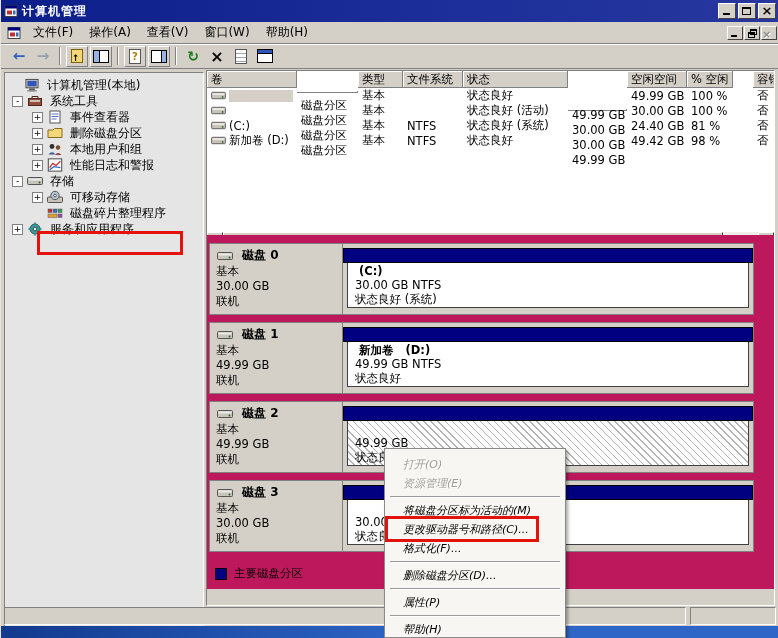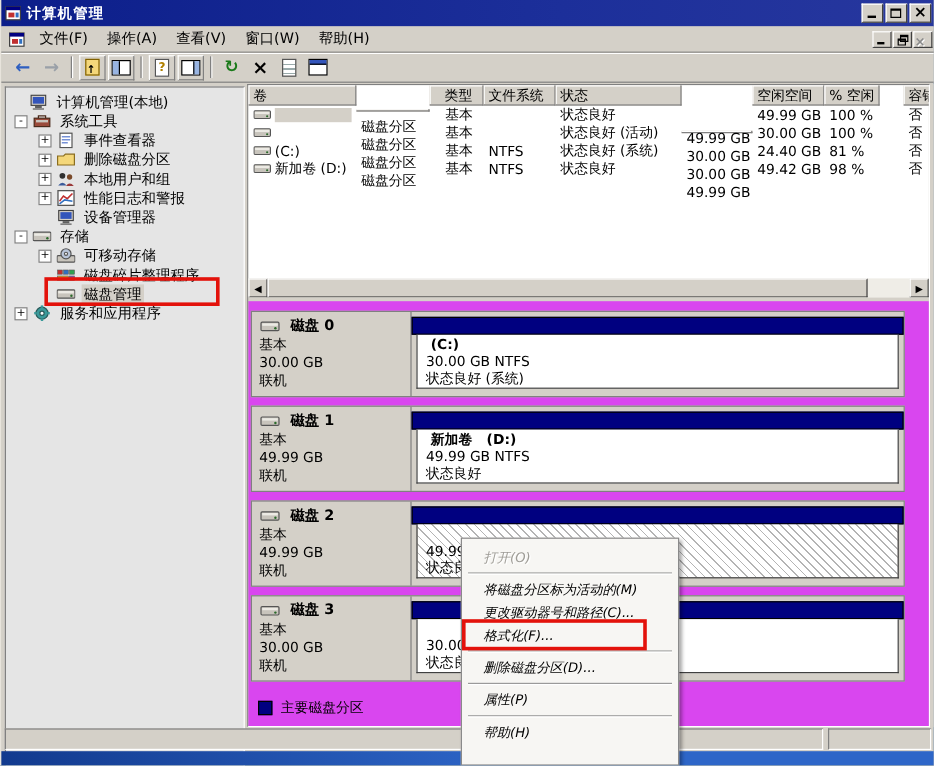--- a/index.html
+++ b/index.html
@@ -69,34 +69,34 @@
     border:1px solid;border-color:#808080 #fff #fff #808080;box-sizing:border-box;background:#d4d0c8;}
 
   
   .vol-list{position:absolute;left:0;top:0;width:567px;height:177px;background:#fff;overflow:hidden;}
   .vl-header{display:flex;height:17px;}
   .vh{background:#d4d0c8;border-right:1px solid #808080;border-bottom:1px solid #808080;
     box-shadow:inset 1px 1px 0 #fff;box-sizing:border-box;padding:1px 0 0 4px;font-size:11.5px;
     overflow:hidden;white-space:nowrap;flex:none;}
   .vol-row{display:flex;height:15px;align-items:center;font-size:11.5px;white-space:nowrap;}
   .vc{flex:none;overflow:hidden;box-sizing:border-box;padding-left:4px;}
-  .w0{width:90px;display:flex;align-items:center;} .w1{width:61px;margin-top:20px;} .w2{width:45px;text-align:center;} .w3{width:60px;}
+  .w0{width:90px;display:flex;align-items:center;} .w1{width:61px;margin-top:20px;} .w2{width:45px;} .w3{width:60px;}
   .w4{width:105px;} .w5{width:59px;margin-top:38px;} .w6{width:60px;} .w7{width:46px;} .w8{width:36px;margin-left:20px;} .w9{width:15px;}
   .vol-drive{width:15px;height:11px;flex:none;margin-right:3px;}
   .sel-box{width:64px;height:12px;background:#d4d0c8;}
   .hscroll{position:absolute;left:0;bottom:0;width:567px;height:16px;background:#efede7;display:flex;}
   .sb-btn{width:16px;height:16px;background:#d4d0c8;border:1px solid;border-color:#fff #404040 #404040 #fff;
     box-sizing:border-box;font-size:8px;display:flex;align-items:center;justify-content:center;flex:none;}
   .sb-thumb{width:500px;height:16px;background:#d4d0c8;border:1px solid;border-color:#fff #404040 #404040 #fff;box-sizing:border-box;}
   .sb-track-gap{flex:1;}
 
   .splitter{position:absolute;left:0;top:177px;width:567px;height:3px;background:#d4d0c8;}
 
   
-  .disk-view{position:absolute;left:0;top:180px;width:567px;height:354px;background:#d946ef;
+  .disk-view{position:absolute;left:0;top:164px;width:567px;height:354px;background:#be185d;
     padding:8px 20px 0 2px;box-sizing:border-box;overflow:hidden;}
   .disk-group{height:72px;border:1px solid #808080;background:#d4d0c8;display:flex;margin-bottom:7px;box-sizing:border-box;}
   .dg-label{width:133px;flex:none;border-right:1px solid #808080;padding:4px 0 0 6px;box-sizing:border-box;font-size:11.5px;line-height:15px;}
   .dg-title{display:flex;align-items:center;font-weight:bold;font-size:12px;margin-bottom:1px;white-space:pre;}
   .dg-title .ti{width:18px;height:12px;margin-right:8px;}
   .dg-part{flex:1;position:relative;padding:4px 0 0 0;box-sizing:border-box;}
   .band{height:15px;background:#000080;border:1px solid #000;box-sizing:border-box;}
   .pbody{margin:0 4px;height:45px;background:#fff;border:1px solid #404040;border-top:none;
     box-sizing:border-box;padding:1px 7px;font-size:11.5px;line-height:14px;overflow:hidden;}
   .pbody .pname{font-weight:bold;white-space:pre;padding-left:4px;min-height:14px;}
@@ -288,54 +288,40 @@
           </svg>
         <span class="tlabel">本地用户和组</span>
       </div>
       <div class="trow d2">
         <span class="exp">+</span>
         <svg class="ti">
             <use href="#sym-chart"></use>
           </svg>
         <span class="tlabel">性能日志和警报</span>
       </div>
+      <div class="trow d1">
+        <span class="exp">-</span>
+        <svg class="ti">
+            <use href="#sym-drive"></use>
+          </svg>
+        <span class="tlabel">存储</span>
+      </div>
+      <div class="trow d2">
+        <span class="exp">+</span>
+        <svg class="ti">
+            <use href="#sym-disc"></use>
+          </svg>
+        <span class="tlabel">可移动存储</span>
+      </div>
       <div class="trow d2 noexp">
         <span class="exp"></span>
         <svg class="ti">
-            <use href="#sym-monitor"></use>
-          </svg>
-        <span class="tlabel">设备管理器</span>
-      </div>
-      <div class="trow d1">
-        <span class="exp">-</span>
-        <svg class="ti">
-            <use href="#sym-drive"></use>
-          </svg>
-        <span class="tlabel">存储</span>
-      </div>
-      <div class="trow d2">
-        <span class="exp">+</span>
-        <svg class="ti">
-            <use href="#sym-disc"></use>
-          </svg>
-        <span class="tlabel">可移动存储</span>
-      </div>
-      <div class="trow d2 noexp">
-        <span class="exp"></span>
-        <svg class="ti">
             <use href="#sym-blocks"></use>
           </svg>
         <span class="tlabel">磁盘碎片整理程序</span>
-      </div>
-      <div class="trow d2 noexp selected">
-        <span class="exp"></span>
-        <svg class="ti">
-            <use href="#sym-drive"></use>
-          </svg>
-        <span class="tlabel">磁盘管理</span>
       </div>
       <div class="trow d1">
         <span class="exp">+</span>
         <svg class="ti">
             <use href="#sym-gear"></use>
           </svg>
         <span class="tlabel">服务和应用程序</span>
       </div>
     </div>
 
@@ -522,20 +508,21 @@
   </div>
 
   <div class="statusbar">
     <div class="sb-cell c1"></div>
     <div class="sb-cell c2"></div>
   </div>
   <div class="taskbar-strip"></div>
 
   <div class="ctx-menu">
     <div class="mi disabled">打开(O)</div>
+    <div class="mi disabled">资源管理(E)</div>
     <div class="msep"></div>
     <div class="mi">将磁盘分区标为活动的(M)</div>
     <div class="mi">更改驱动器号和路径(C)...</div>
     <div class="mi">格式化(F)...</div>
     <div class="msep"></div>
     <div class="mi">删除磁盘分区(D)...</div>
     <div class="msep"></div>
     <div class="mi">属性(P)</div>
     <div class="msep"></div>
     <div class="mi">帮助(H)</div>

